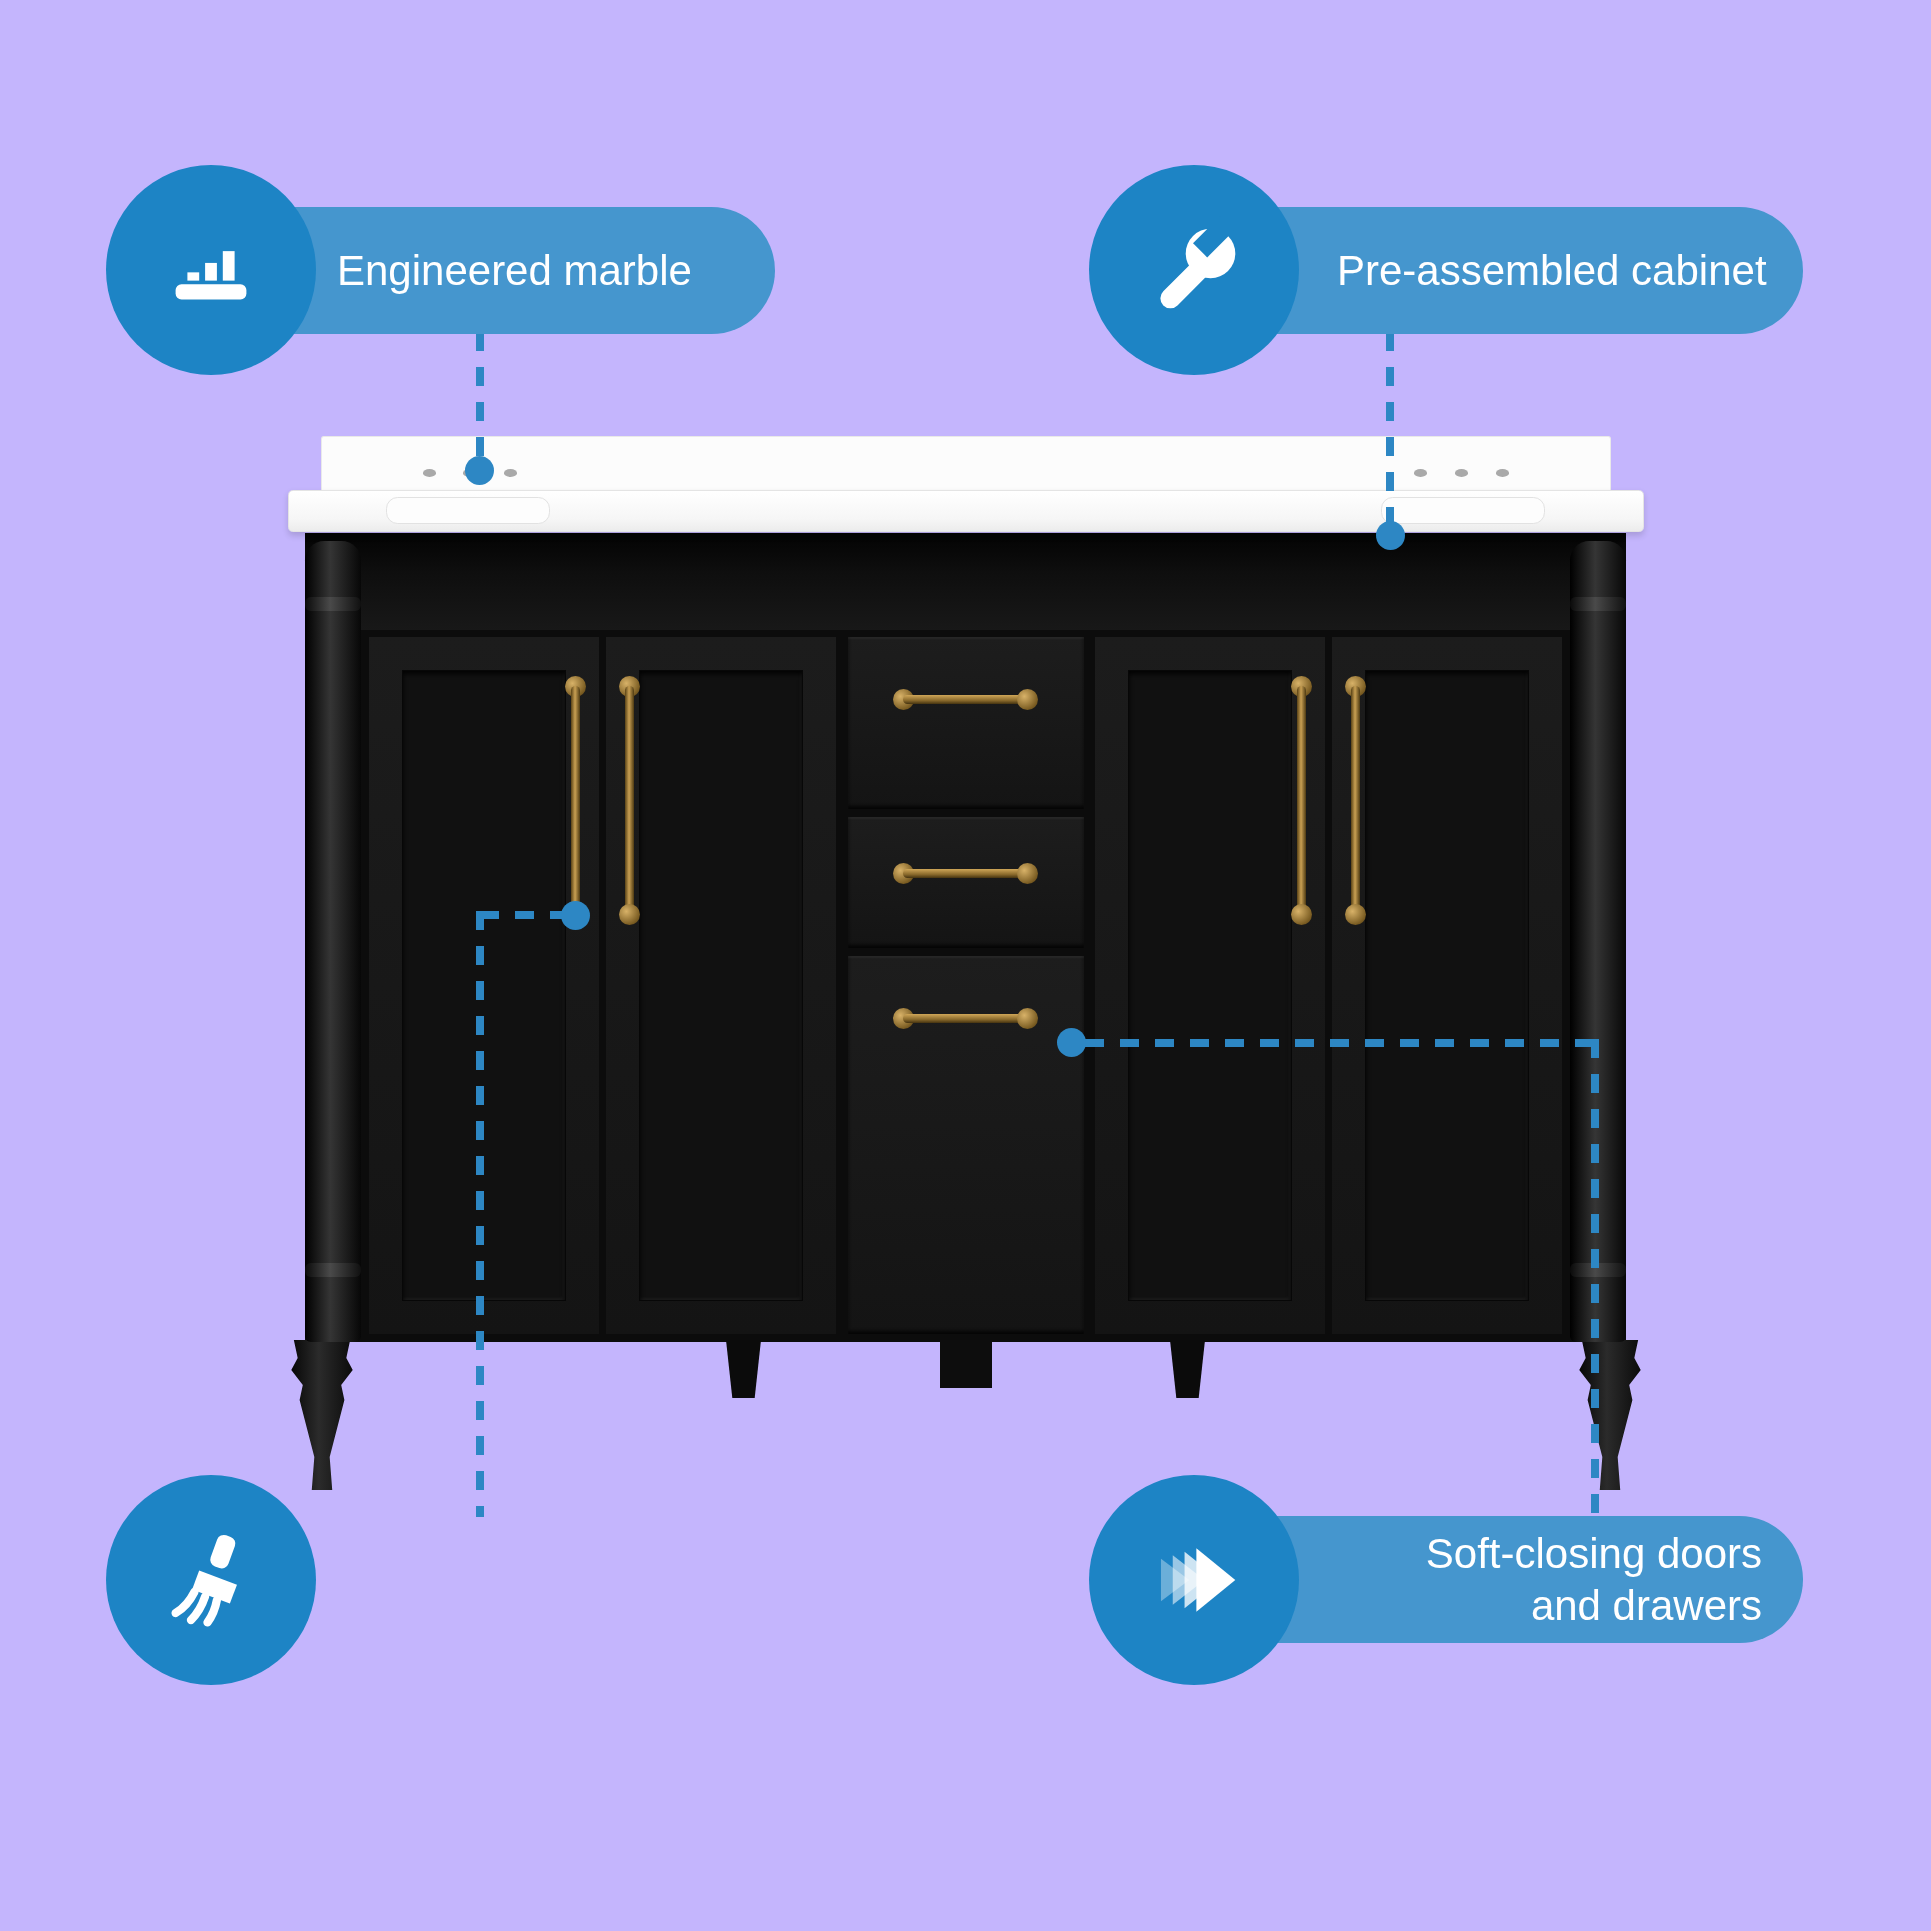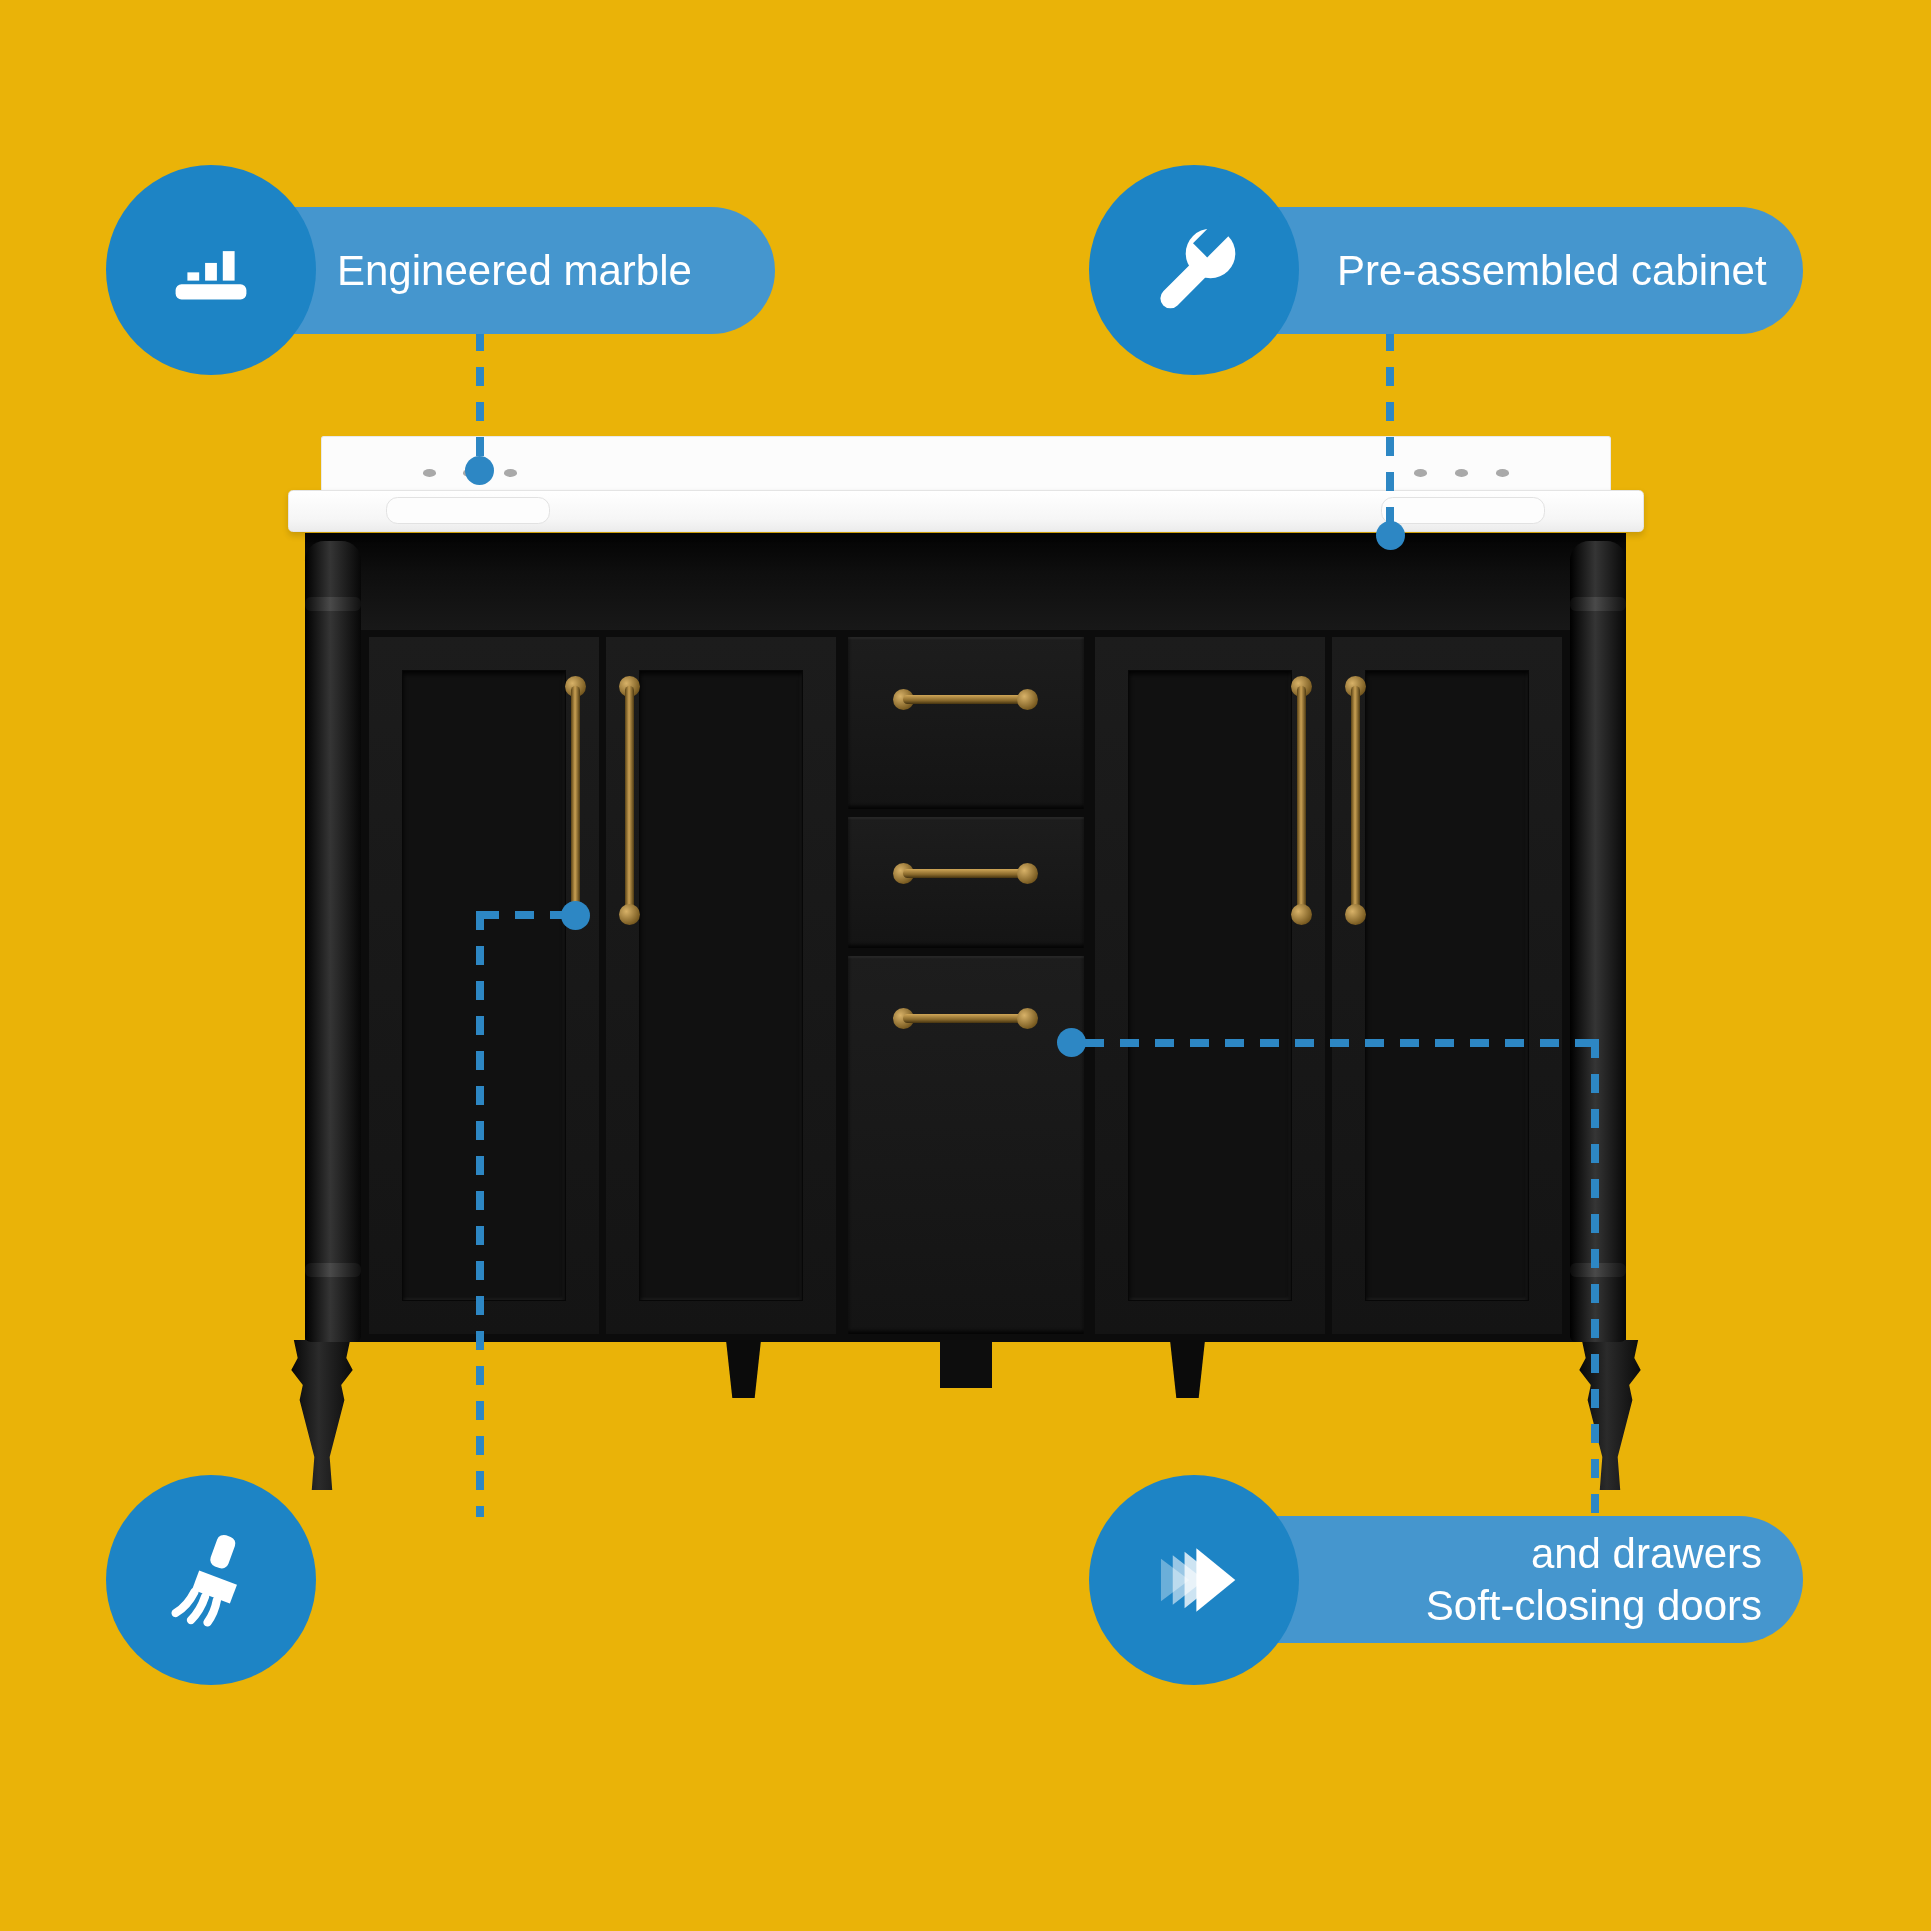--- a/index.html
+++ b/index.html
@@ -1,17 +1,17 @@
 <!DOCTYPE html>
 <html style="--pill-blue: #4596ce; --badge-blue: #1d84c5; --connector-blue: #2d87c4; --cabinet-black: #141414; --brass: #b18a44; --countertop-white: #fbfbfb;"><head>
 <meta charset="utf-8">
 <style>
   html,body{margin:0;padding:0;background:#ffffff;}
   .canvas{
-    position:relative;width:1931px;height:1931px;background:#eab308;
+    position:relative;width:1931px;height:1931px;background:#c4b5fd;
     overflow:hidden;font-family:"Liberation Sans",sans-serif;
   }
   
   :root{
     --pill-blue:#4596ce;
     --badge-blue:#1d84c5;
     --connector-blue:#2d87c4;
     --cabinet-black:#141414;
     --brass:#b18a44;
   }
@@ -271,22 +271,22 @@
       </g>
       <g stroke="#fff" stroke-width="7" fill="none" stroke-linecap="round">
         <path d="M36 60 Q30 72 20 78"></path>
         <path d="M45 64 Q41 76 33 84"></path>
         <path d="M55 67 Q53 78 47 86"></path>
       </g>
     </svg>
   </div>
 
   <div class="pill align-right" style="left:1192px;top:1516px;width:611px;padding-left:145px;padding-right:41px;box-sizing:border-box;">
+    <div class="line">Soft-closing doors</div>
     <div class="line">and drawers</div>
-    <div class="line">Soft-closing doors</div>
   </div>
   <div class="badge" style="left:1089px;top:1475px;">
     <svg viewBox="0 0 100 100">
       <polygon points="22,32 46,50 22,68" fill="#fff" opacity="0.35"></polygon>
       <polygon points="32,29 59,50 32,71" fill="#fff" opacity="0.55"></polygon>
       <polygon points="42,26 72,50 42,74" fill="#fff" opacity="0.78"></polygon>
       <polygon points="52,23 85,50 52,77" fill="#fff" opacity="1"></polygon>
     </svg>
   </div>
 

